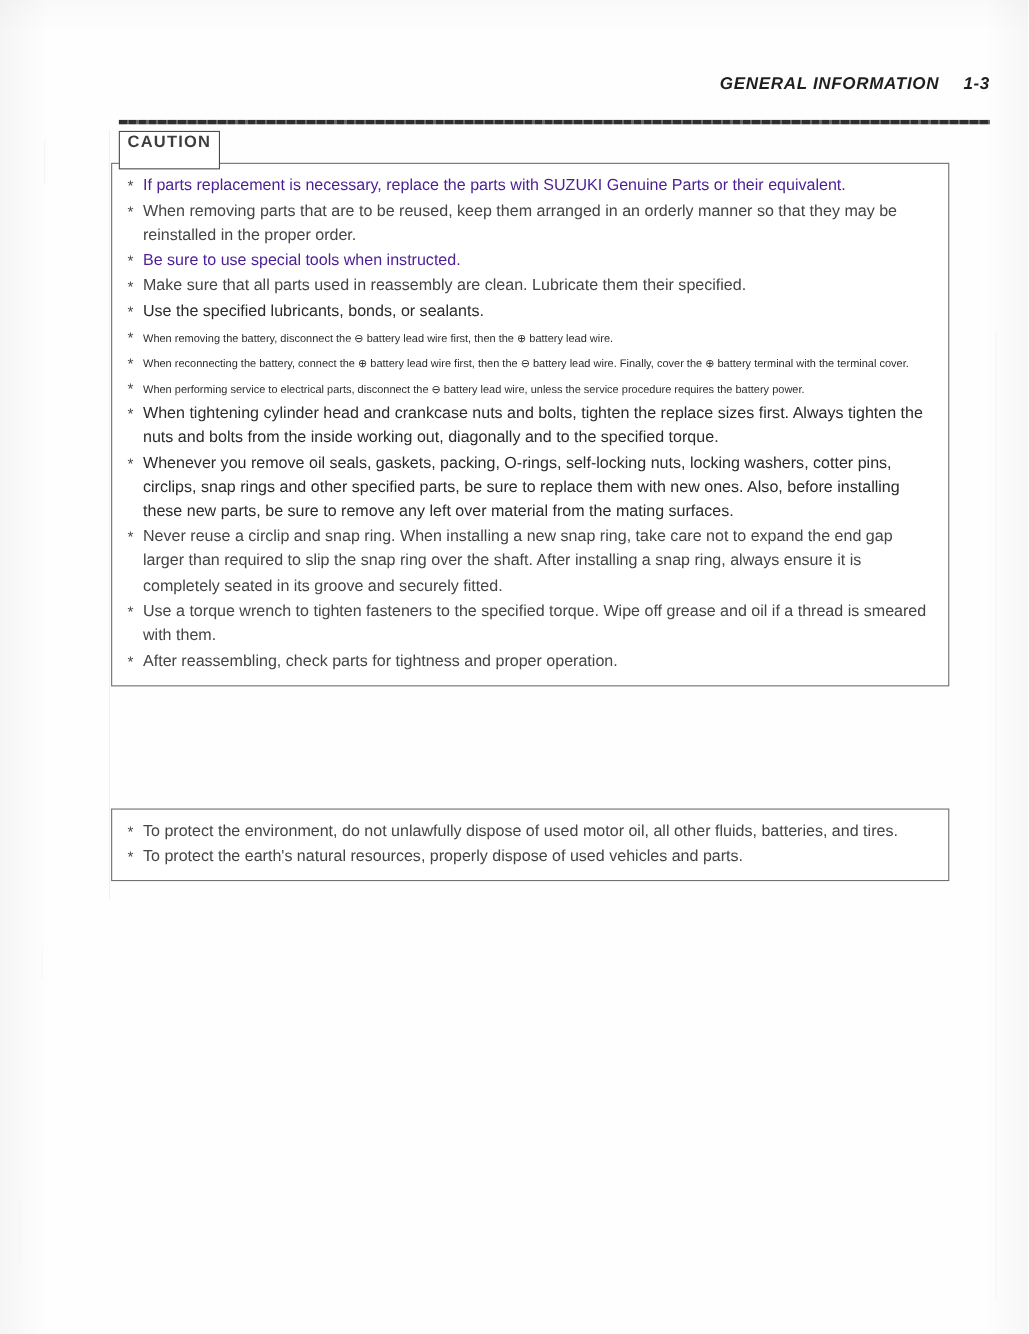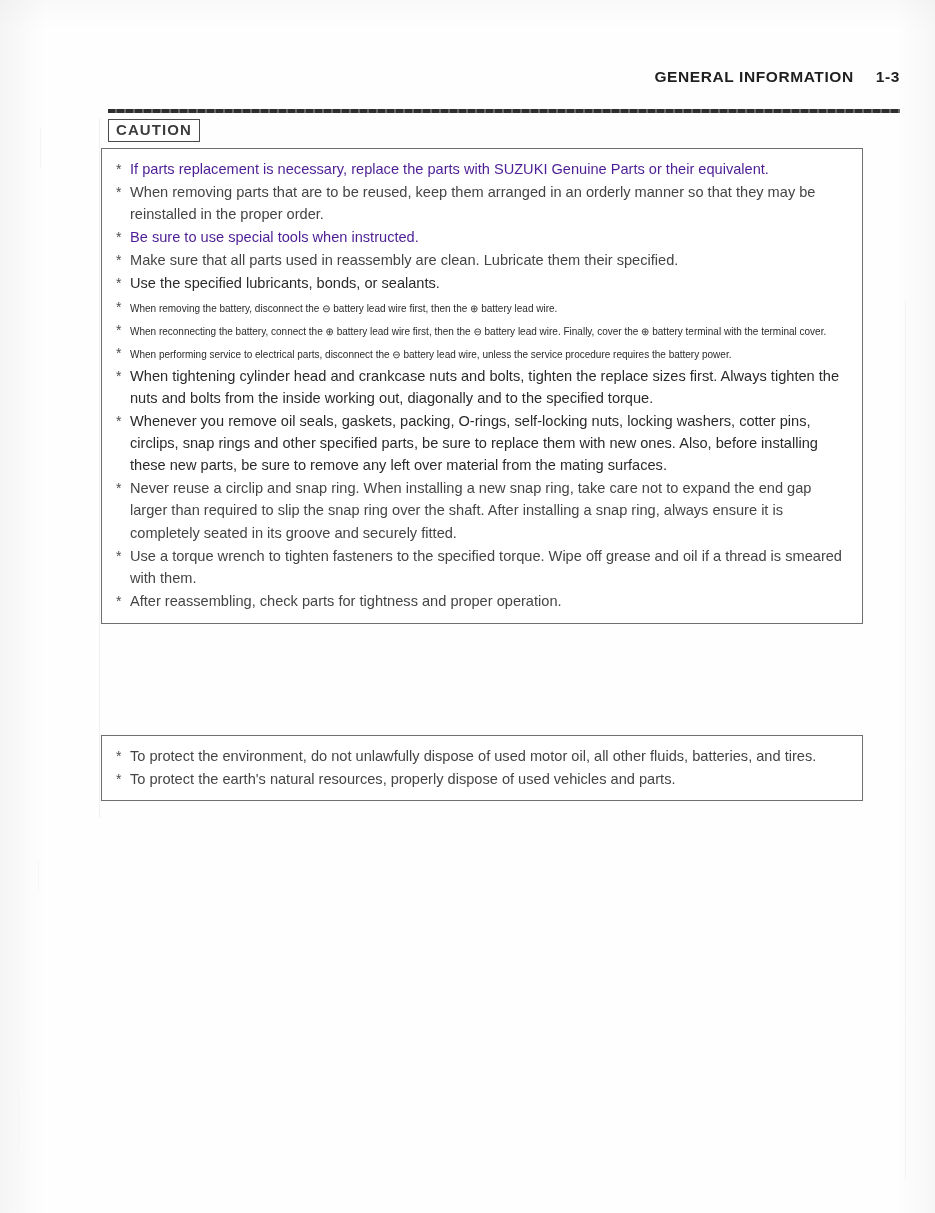--- a/index.html
+++ b/index.html
@@ -51,38 +51,39 @@
     top: 50px;
     width: 792px;
   }
   .header-text {
     text-align: right;
     font-size: 15.5px;
     font-weight: bold;
     letter-spacing: 0.6px;
     color: #1f1f1f;
     white-space: pre;
+    font-style: italic;
   }
   .header-rule {
     margin-top: 5px;
     height: 4px;
     background:
       repeating-linear-gradient(to right,
         #1c1c1c 0px, #1c1c1c 7px,
         #5a5a5a 7px, #5a5a5a 9px);
     opacity: 0.92;
   }
 
   
   .caution-tag {
     position: absolute;
     left: 108px;
     top: 119px;
     border: 1.5px solid #4a4a4a;
-    padding: 2px 7px 3px 7px;
+    padding: 2px 7px 15px 7px;
     font-size: 15px;
     font-weight: bold;
     letter-spacing: 1.1px;
     color: #3d3d3d;
     background: #fff;
     z-index: 3;
     line-height: 1.05;
   }
 
   

